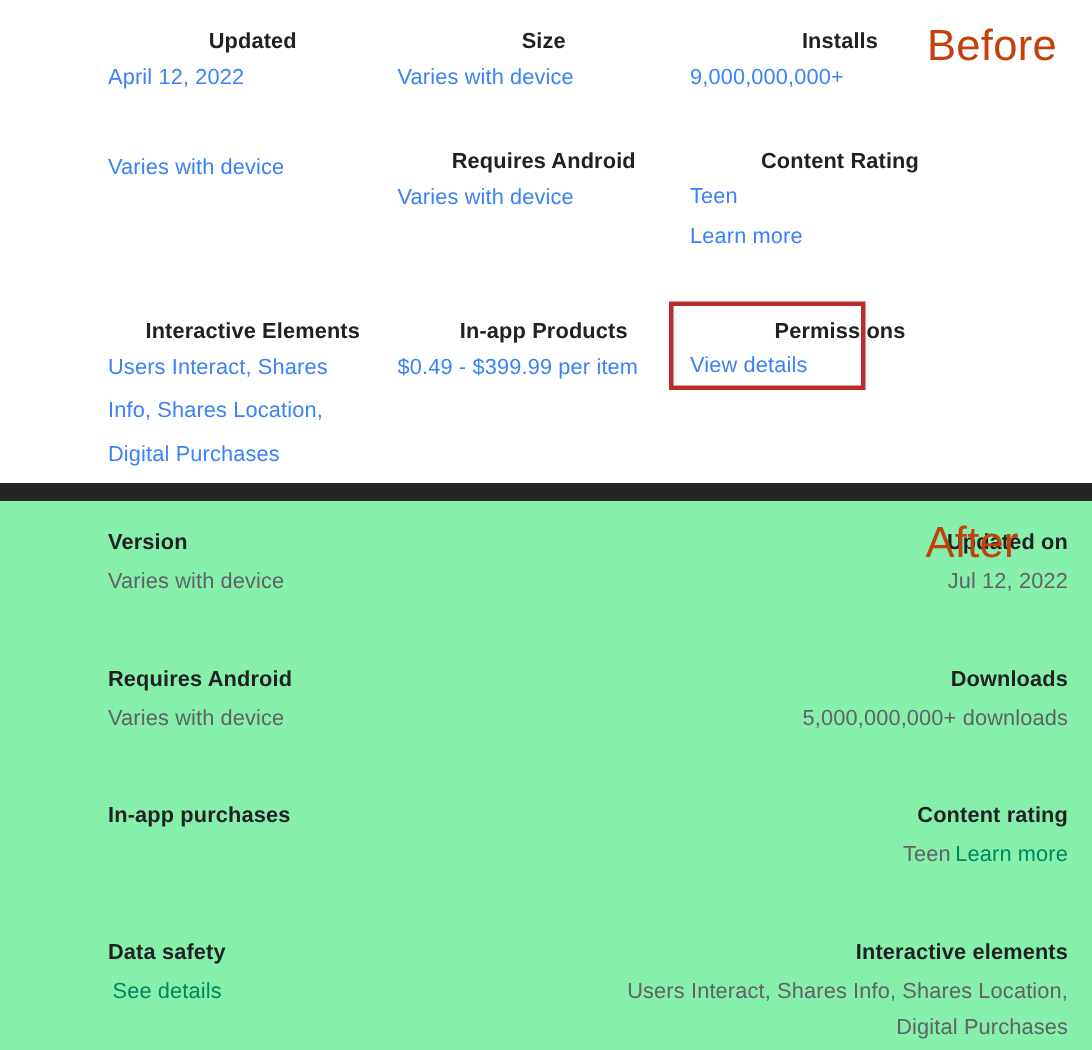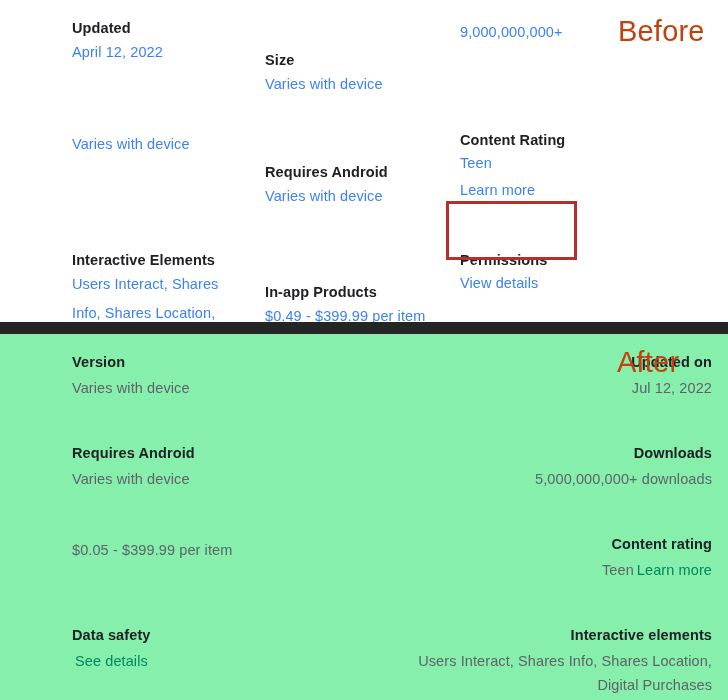--- a/index.html
+++ b/index.html
@@ -45,30 +45,31 @@
     align-items: flex-start;
   }
   .before-row.row1 { margin-bottom: 0; }
   .before-row.row2 { margin-top: 31px; }
   .before-row.row3 { margin-top: 39px; }
 
   .bcol {
     box-sizing: border-box;
   }
   .bcol.c1 { width: 193px; }
-  .bcol.c2 { width: 195px; margin-top: 32px; }
+  .bcol.c2 { width: 195px; }
   .bcol.c3 { width: 200px; }
 
   .b-label {
     font-size: 14.5px;
     font-weight: 700;
     color: #202124;
     line-height: 20px;
     letter-spacing: 0.1px;
     white-space: nowrap;
+    text-align: center;
   }
   .b-value {
     font-size: 14.5px;
     font-weight: 400;
     color: #3b82f6;
     line-height: 29px;
     letter-spacing: 0.1px;
   }
   .b-value.tight {
     line-height: 27px;
@@ -175,20 +176,21 @@
       <div class="before-row row1">
         <div class="bcol c1">
           <div class="b-label">Updated</div>
           <div class="b-value nowrap">April 12, 2022</div>
         </div>
         <div class="bcol c2">
           <div class="b-label">Size</div>
           <div class="b-value nowrap">Varies with device</div>
         </div>
         <div class="bcol c3">
+          <div class="b-label">Installs</div>
           <div class="b-value nowrap">9,000,000,000+</div>
         </div>
       </div>
 
       <div class="before-row row2">
         <div class="bcol c1">
           <div class="b-value nowrap">Varies with device</div>
         </div>
         <div class="bcol c2">
           <div class="b-label">Requires Android</div>
@@ -246,21 +248,21 @@
           <div class="a-value">Varies with device</div>
         </div>
         <div class="acol right">
           <div class="a-label">Downloads</div>
           <div class="a-value">5,000,000,000+ downloads</div>
         </div>
       </div>
 
       <div class="after-row">
         <div class="acol left">
-          <div class="a-value">$0.05 - $399.99 per item</div>
+          <div class="a-label">In-app purchases</div>
         </div>
         <div class="acol right">
           <div class="a-label">Content rating</div>
           <div class="a-value"><span>Teen</span><a class="a-link" href="#">Learn more</a></div>
         </div>
       </div>
 
       <div class="after-row">
         <div class="acol left">
           <div class="a-label">Data safety</div>

